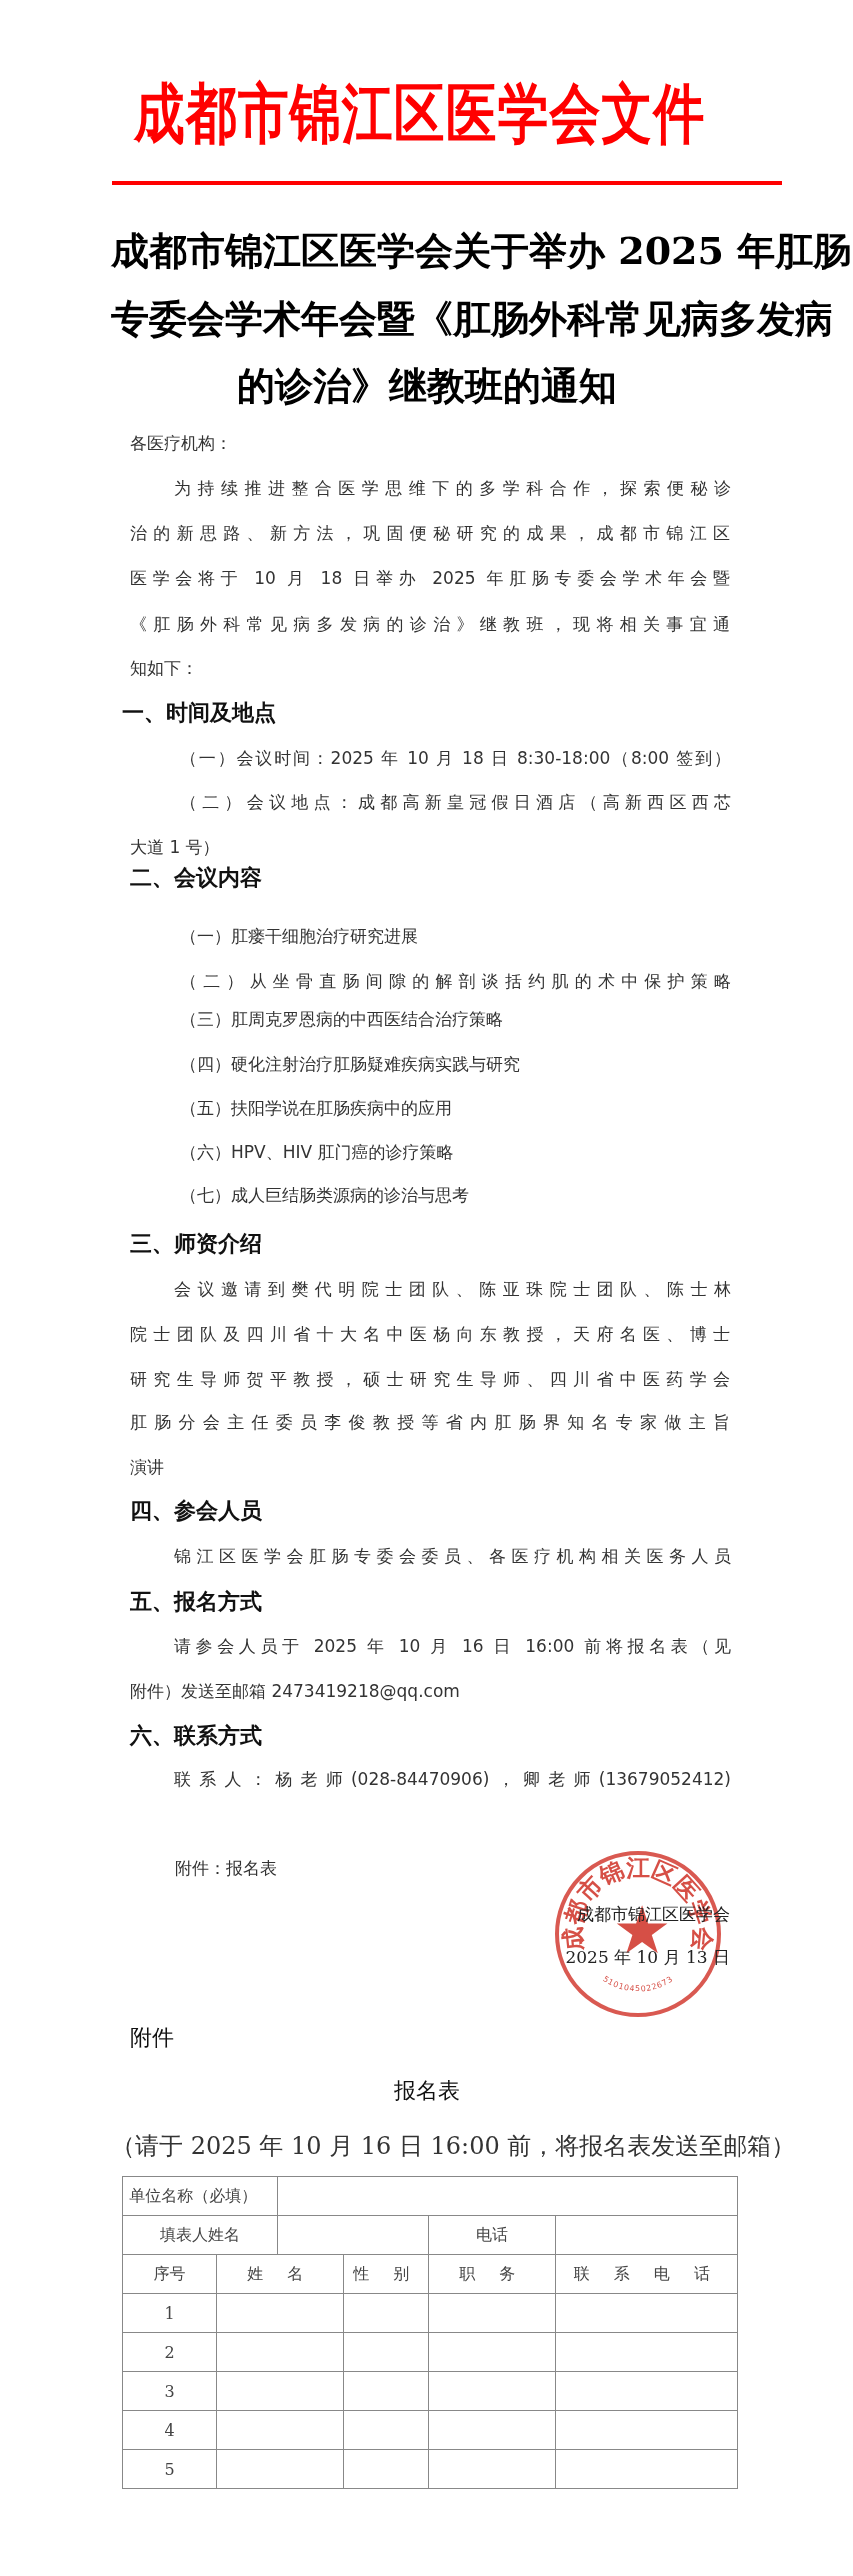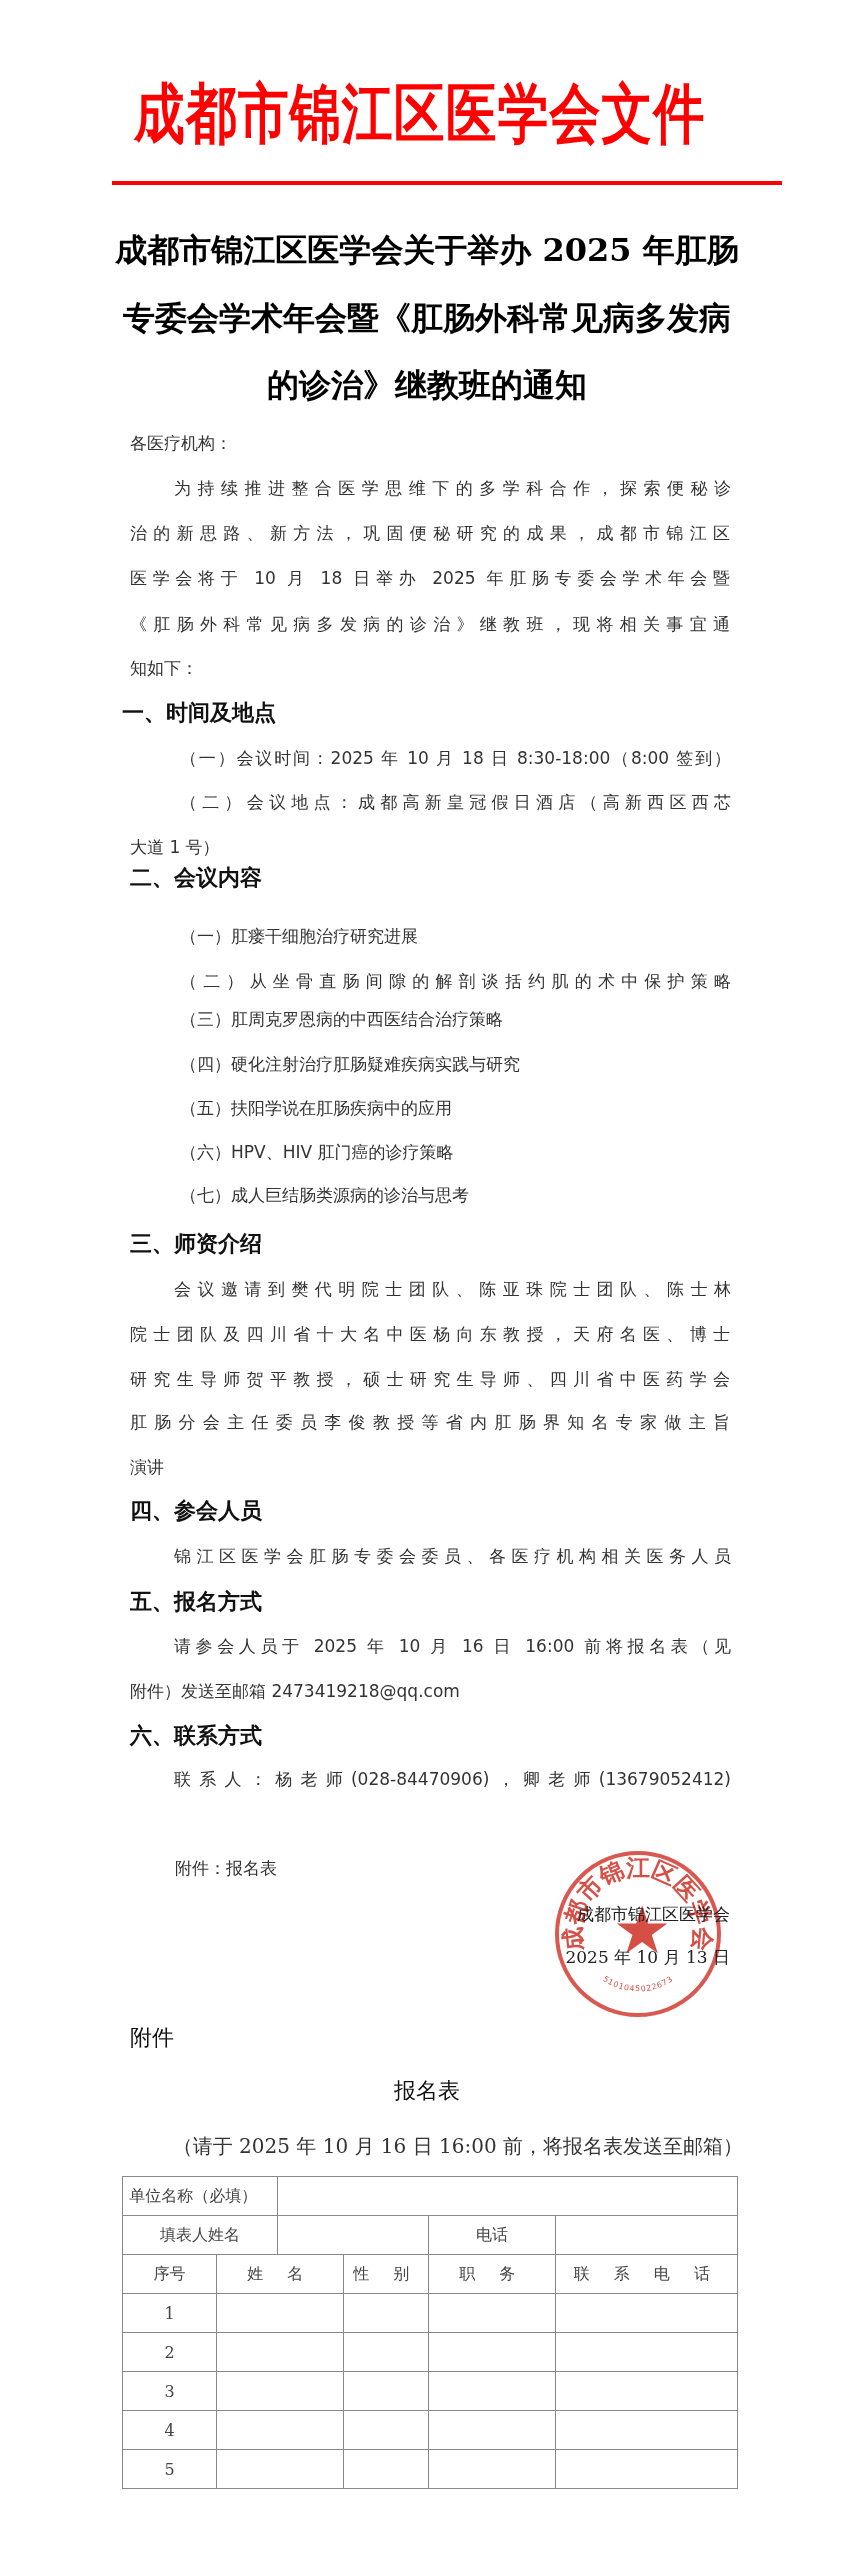--- a/index.html
+++ b/index.html
@@ -3,21 +3,21 @@
 <meta charset="utf-8">
 <style>
   html, body { margin: 0; padding: 0; background: #ffffff; }
   body { width: 853px; height: 2576px; position: relative; overflow: hidden;
          font-family: "DejaVu Serif", "Liberation Serif", serif; color: #222; }
   .abs { position: absolute; white-space: nowrap; }
   .masthead { left: 134px; top: 70px; width: 616px; height: 87px; color: #ff0000;
               font-family: "DejaVu Serif", serif; font-size: 65px; line-height: 87px;
               letter-spacing: 1.6px; transform: scaleX(0.78); transform-origin: left center; font-weight: bold; }
   .red-rule { left: 112px; top: 181px; width: 670px; height: 4px; background: #ff0000; }
-  .doc-title { left: 111px; width: 632px; text-align: center; font-size: 32px; font-weight: bold;
+  .doc-title { left: 111px; width: 632px; text-align: center; font-size: 38px; font-weight: bold;
                color: #000; font-family: "DejaVu Serif", serif; line-height: 39px; }
   .body-line { font-size: 17px; line-height: 32px; color: #333; font-family: "DejaVu Sans", sans-serif; }
   .heading { font-size: 22px; line-height: 32px; font-weight: bold; color: #111; font-family: "DejaVu Sans", sans-serif; }
   .justify { width: 600px; text-align: justify; text-align-last: justify; }
   .serif { font-family: "DejaVu Serif", serif; }
   .seal { left: 555px; top: 1851px; width: 166px; height: 166px; border-radius: 50%;
           border: 4px solid rgba(210,60,50,0.85); box-sizing: border-box; }
   .seal-star { position: absolute; left: 50px; top: 43px; width: 66px; height: 66px; color: rgba(210,60,50,0.9);
                font-size: 66px; line-height: 66px; text-align: center; }
   .seal-arc { position: absolute; left: 0; top: 0; width: 158px; height: 158px; }
@@ -91,21 +91,21 @@
     </text>
   </svg>
   <div class="seal-star">★</div>
 </div>
 
 <div class="abs body-line serif" style="left:520px; top:1898px; width:210px; text-align:right; color:#222;">成都市锦江区医学会</div>
 <div class="abs body-line serif" style="left:520px; top:1941px; width:210px; text-align:right; color:#222;">2025 年 10 月 13 日</div>
 
 <div class="abs heading" style="left:130px; top:2022px; font-weight:normal; color:#111;">附件</div>
 <div class="abs heading" style="left:111px; top:2075px; width:632px; text-align:center; font-weight:normal; color:#111;">报名表</div>
-<div class="abs body-line serif" style="left:111px; top:2130px; width:632px; text-align:right; font-size:20px; color:#333;">（请于 2025 年 10 月 16 日 16:00 前，将报名表发送至邮箱）</div>
+<div class="abs body-line serif" style="left:111px; top:2130px; width:632px; text-align:left; font-size:24px; color:#333;">（请于 2025 年 10 月 16 日 16:00 前，将报名表发送至邮箱）</div>
 
 <table class="form-table">
   <colgroup>
     <col style="width:94px">
       <col style="width:61px">
       <col style="width:66px">
       <col style="width:85px">
       <col style="width:127px">
       <col style="width:182px">
   </colgroup>

